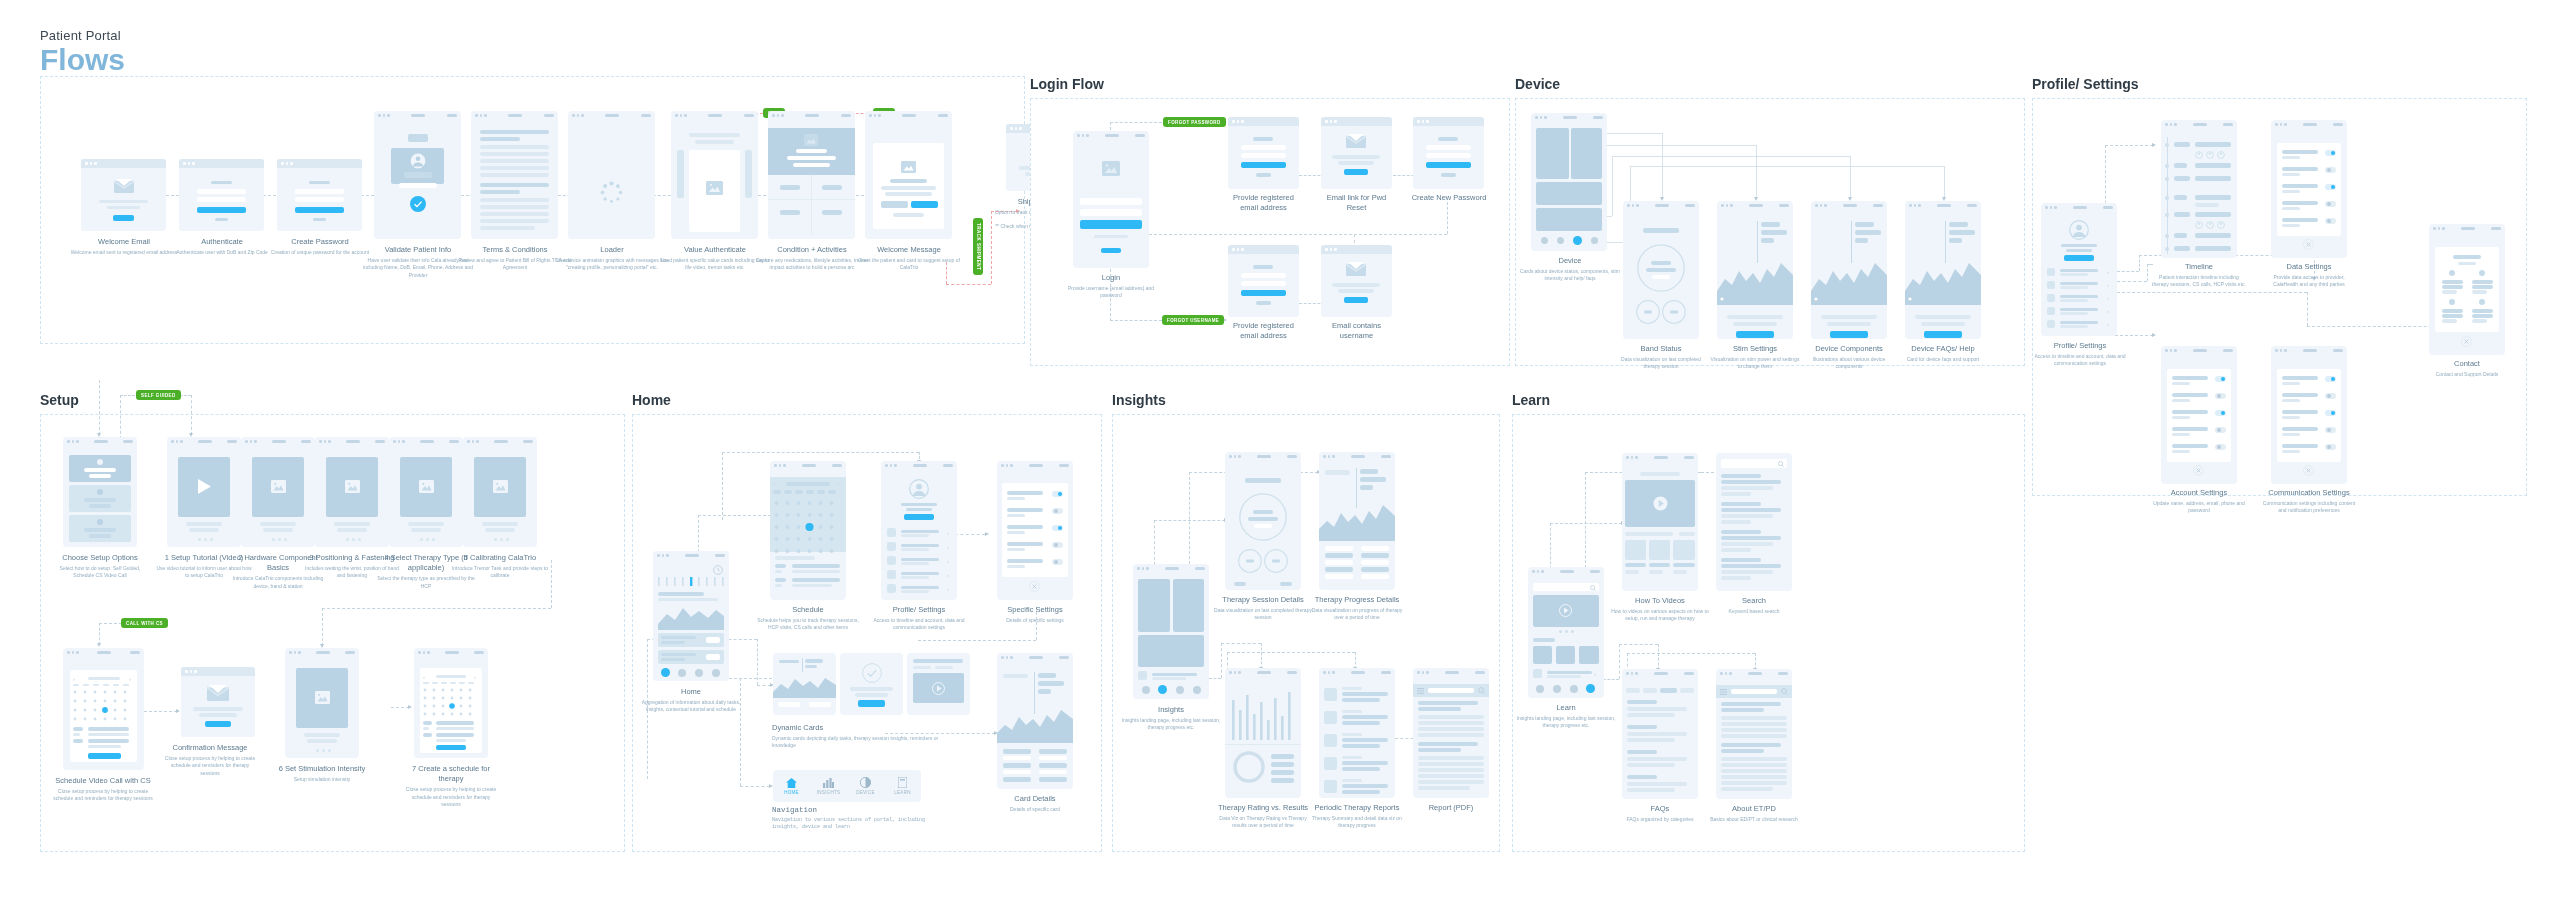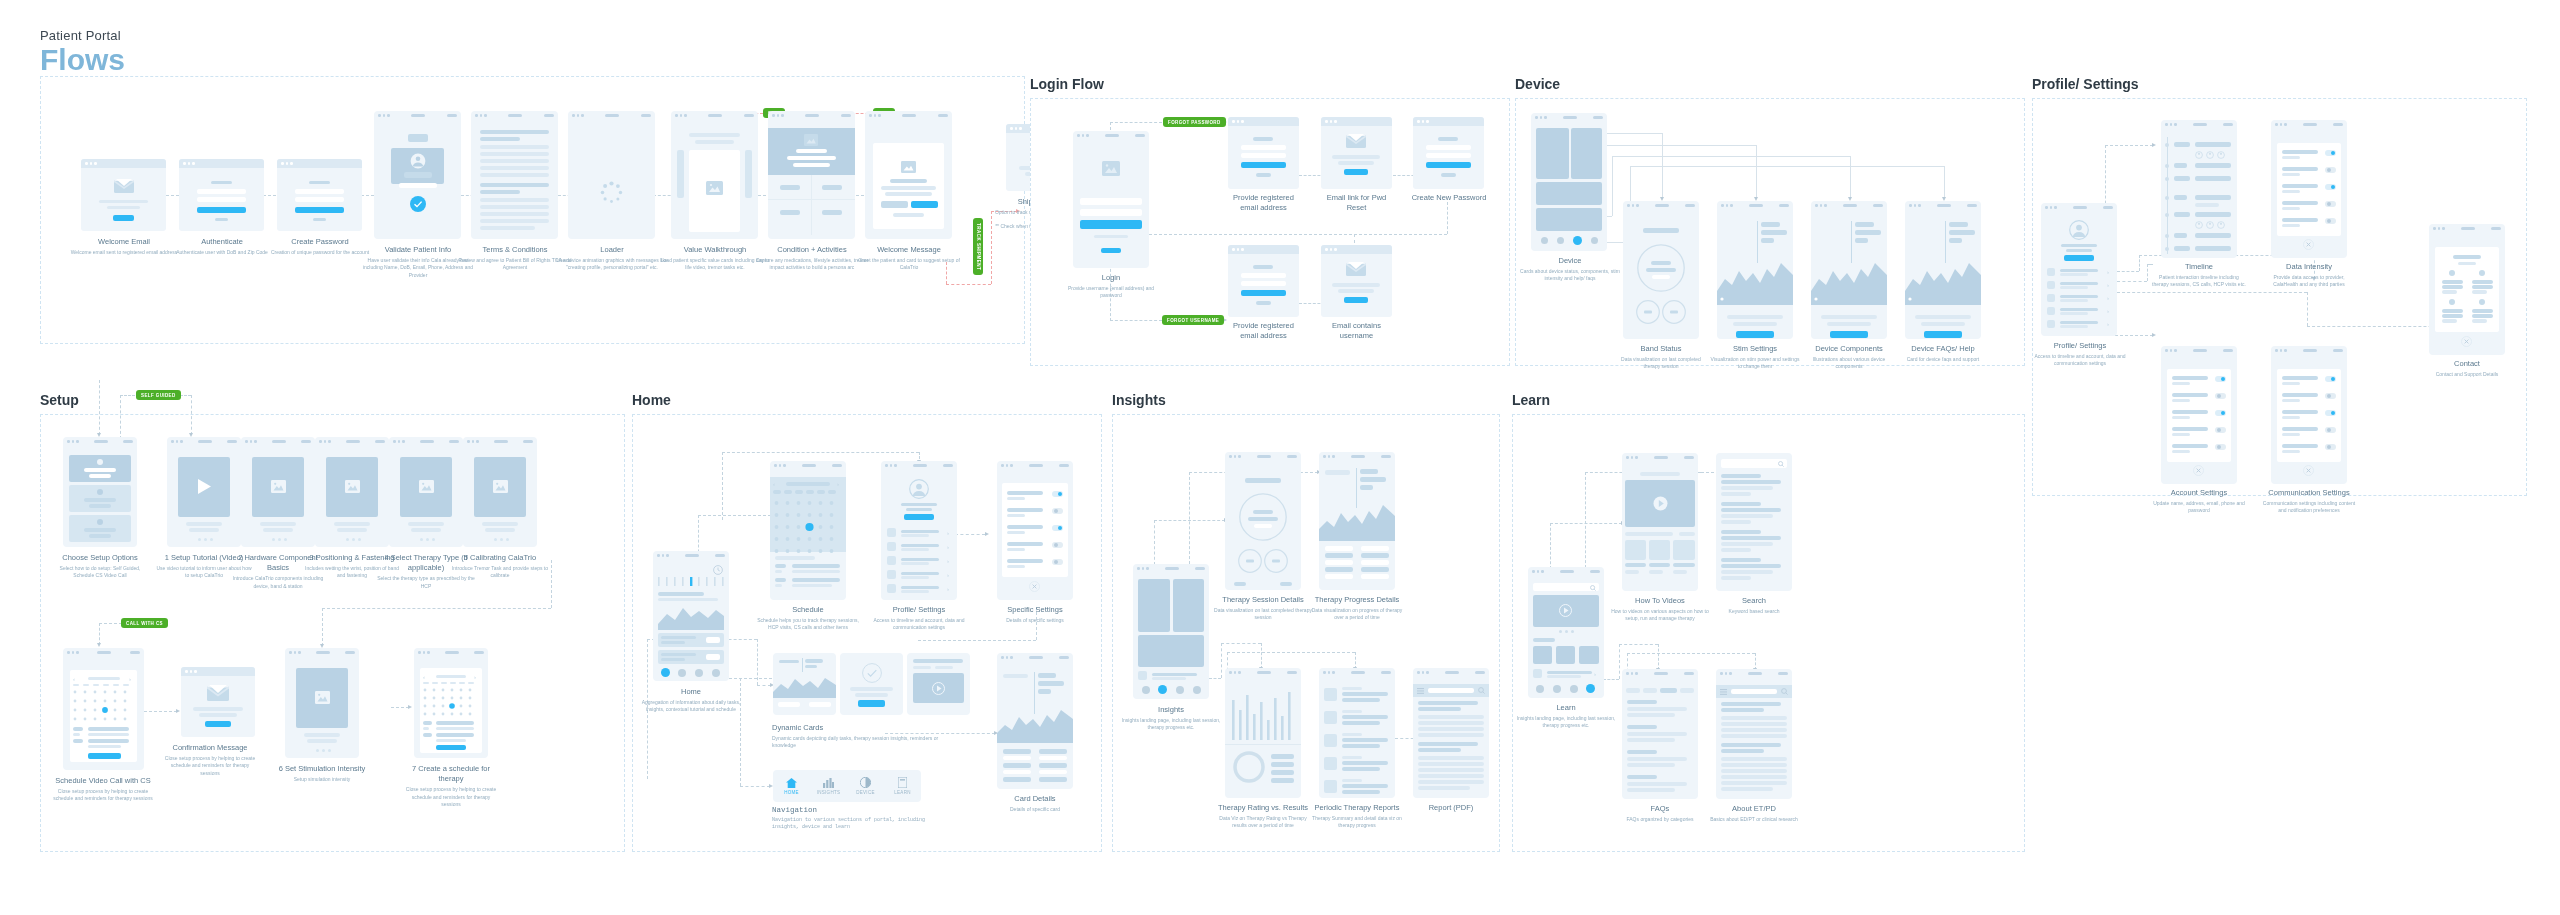--- a/index.html
+++ b/index.html
@@ -279,21 +279,21 @@
       <div class="block lt" style="left:6px; top:39px; width:7px; height:48px;"></div>
       <div class="block lt" style="left:74px; top:39px; width:7px; height:48px;"></div>
       <div class="bar w" style="left:18px; top:39px; width:51px; height:82px; border-radius:2px;"></div>
       <svg style="position:absolute; left:35px; top:70px;" width="17" height="14" viewBox="0 0 17 14">
         <rect width="17" height="14" rx="1.5" fill="#c5dbea"></rect>
           <path d="M3 11 L6.5 6.5 L9 9 L11.5 5.5 L14 11 Z" fill="#eff5fa"></path>
           <circle cx="5" cy="4" r="1.1" fill="#eff5fa"></circle>
       </svg>
     </div>
     <div class="cap" style="left:617px; top:168px; width:114px;">
-      <div class="t">Value Walkthrough</div>
+      <div class="t">Value Authenticate</div>
       <div class="d">Load patient specific value cards including day in life video, tremor tasks etc.</div>
     </div>
 
     <div class="scr" style="left:727px; top:34px; width:87px; height:128px;">
       <div class="topbar">
           <div class="dots">
             <i></i>
             <i></i>
             <i></i>
           </div>
@@ -827,21 +827,21 @@
       <div class="bar l" style="left:11px; top:104px; width:18px; height:3px;"></div>
       <div class="tog" style="left:54px; top:98px;">
           <i></i>
         </div>
       <svg style="position:absolute; left:32px; top:119px;" width="11" height="11" viewBox="0 0 11 11">
         <circle cx="5.5" cy="5.5" r="5" fill="none" stroke="#e0ebf3" stroke-width=".9"></circle>
           <path d="M3.6 3.6 L7.4 7.4 M7.4 3.6 L3.6 7.4" stroke="#b9cddd" stroke-width=".9"></path>
       </svg>
     </div>
     <div class="cap" style="left:228px; top:163px; width:96px;">
-      <div class="t">Data Intensity</div>
+      <div class="t">Data Settings</div>
       <div class="d">Provide data access to provider, CalaHealth and any third parties</div>
     </div>
 
     <div class="scr" style="left:128px; top:247px; width:76px; height:138px;">
       <div class="topbar">
           <div class="dots">
             <i></i>
             <i></i>
             <i></i>
           </div>

